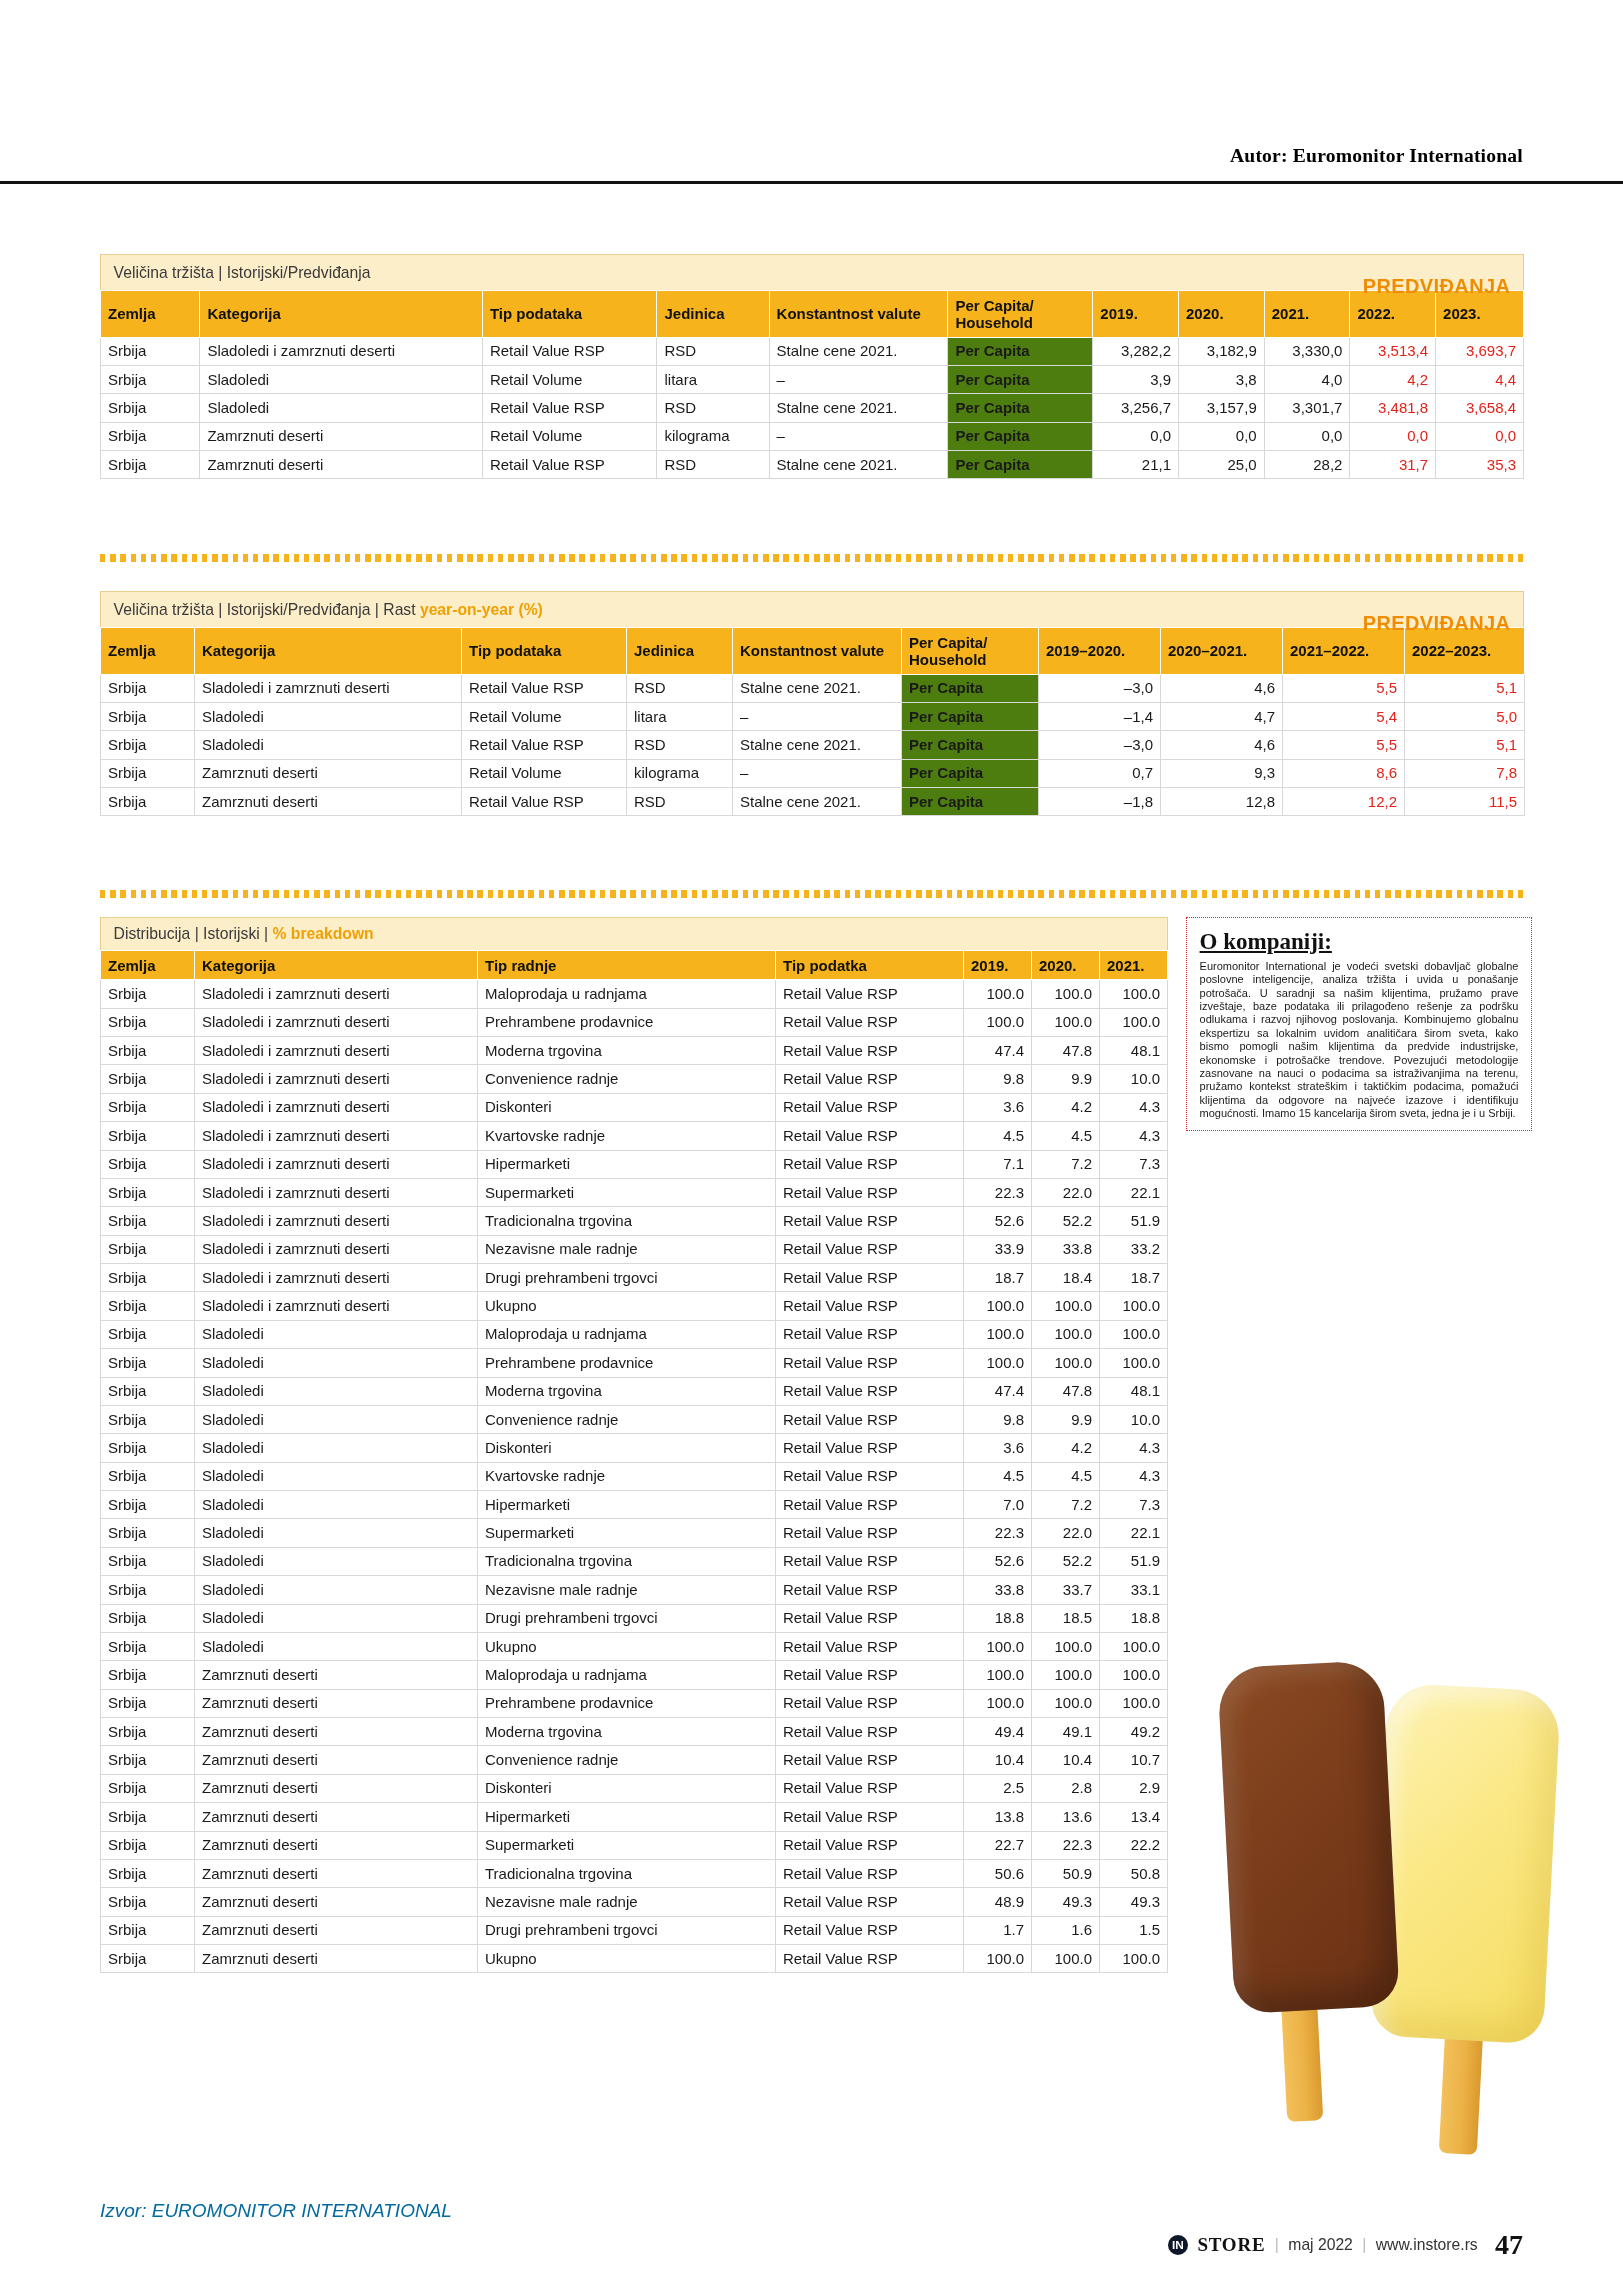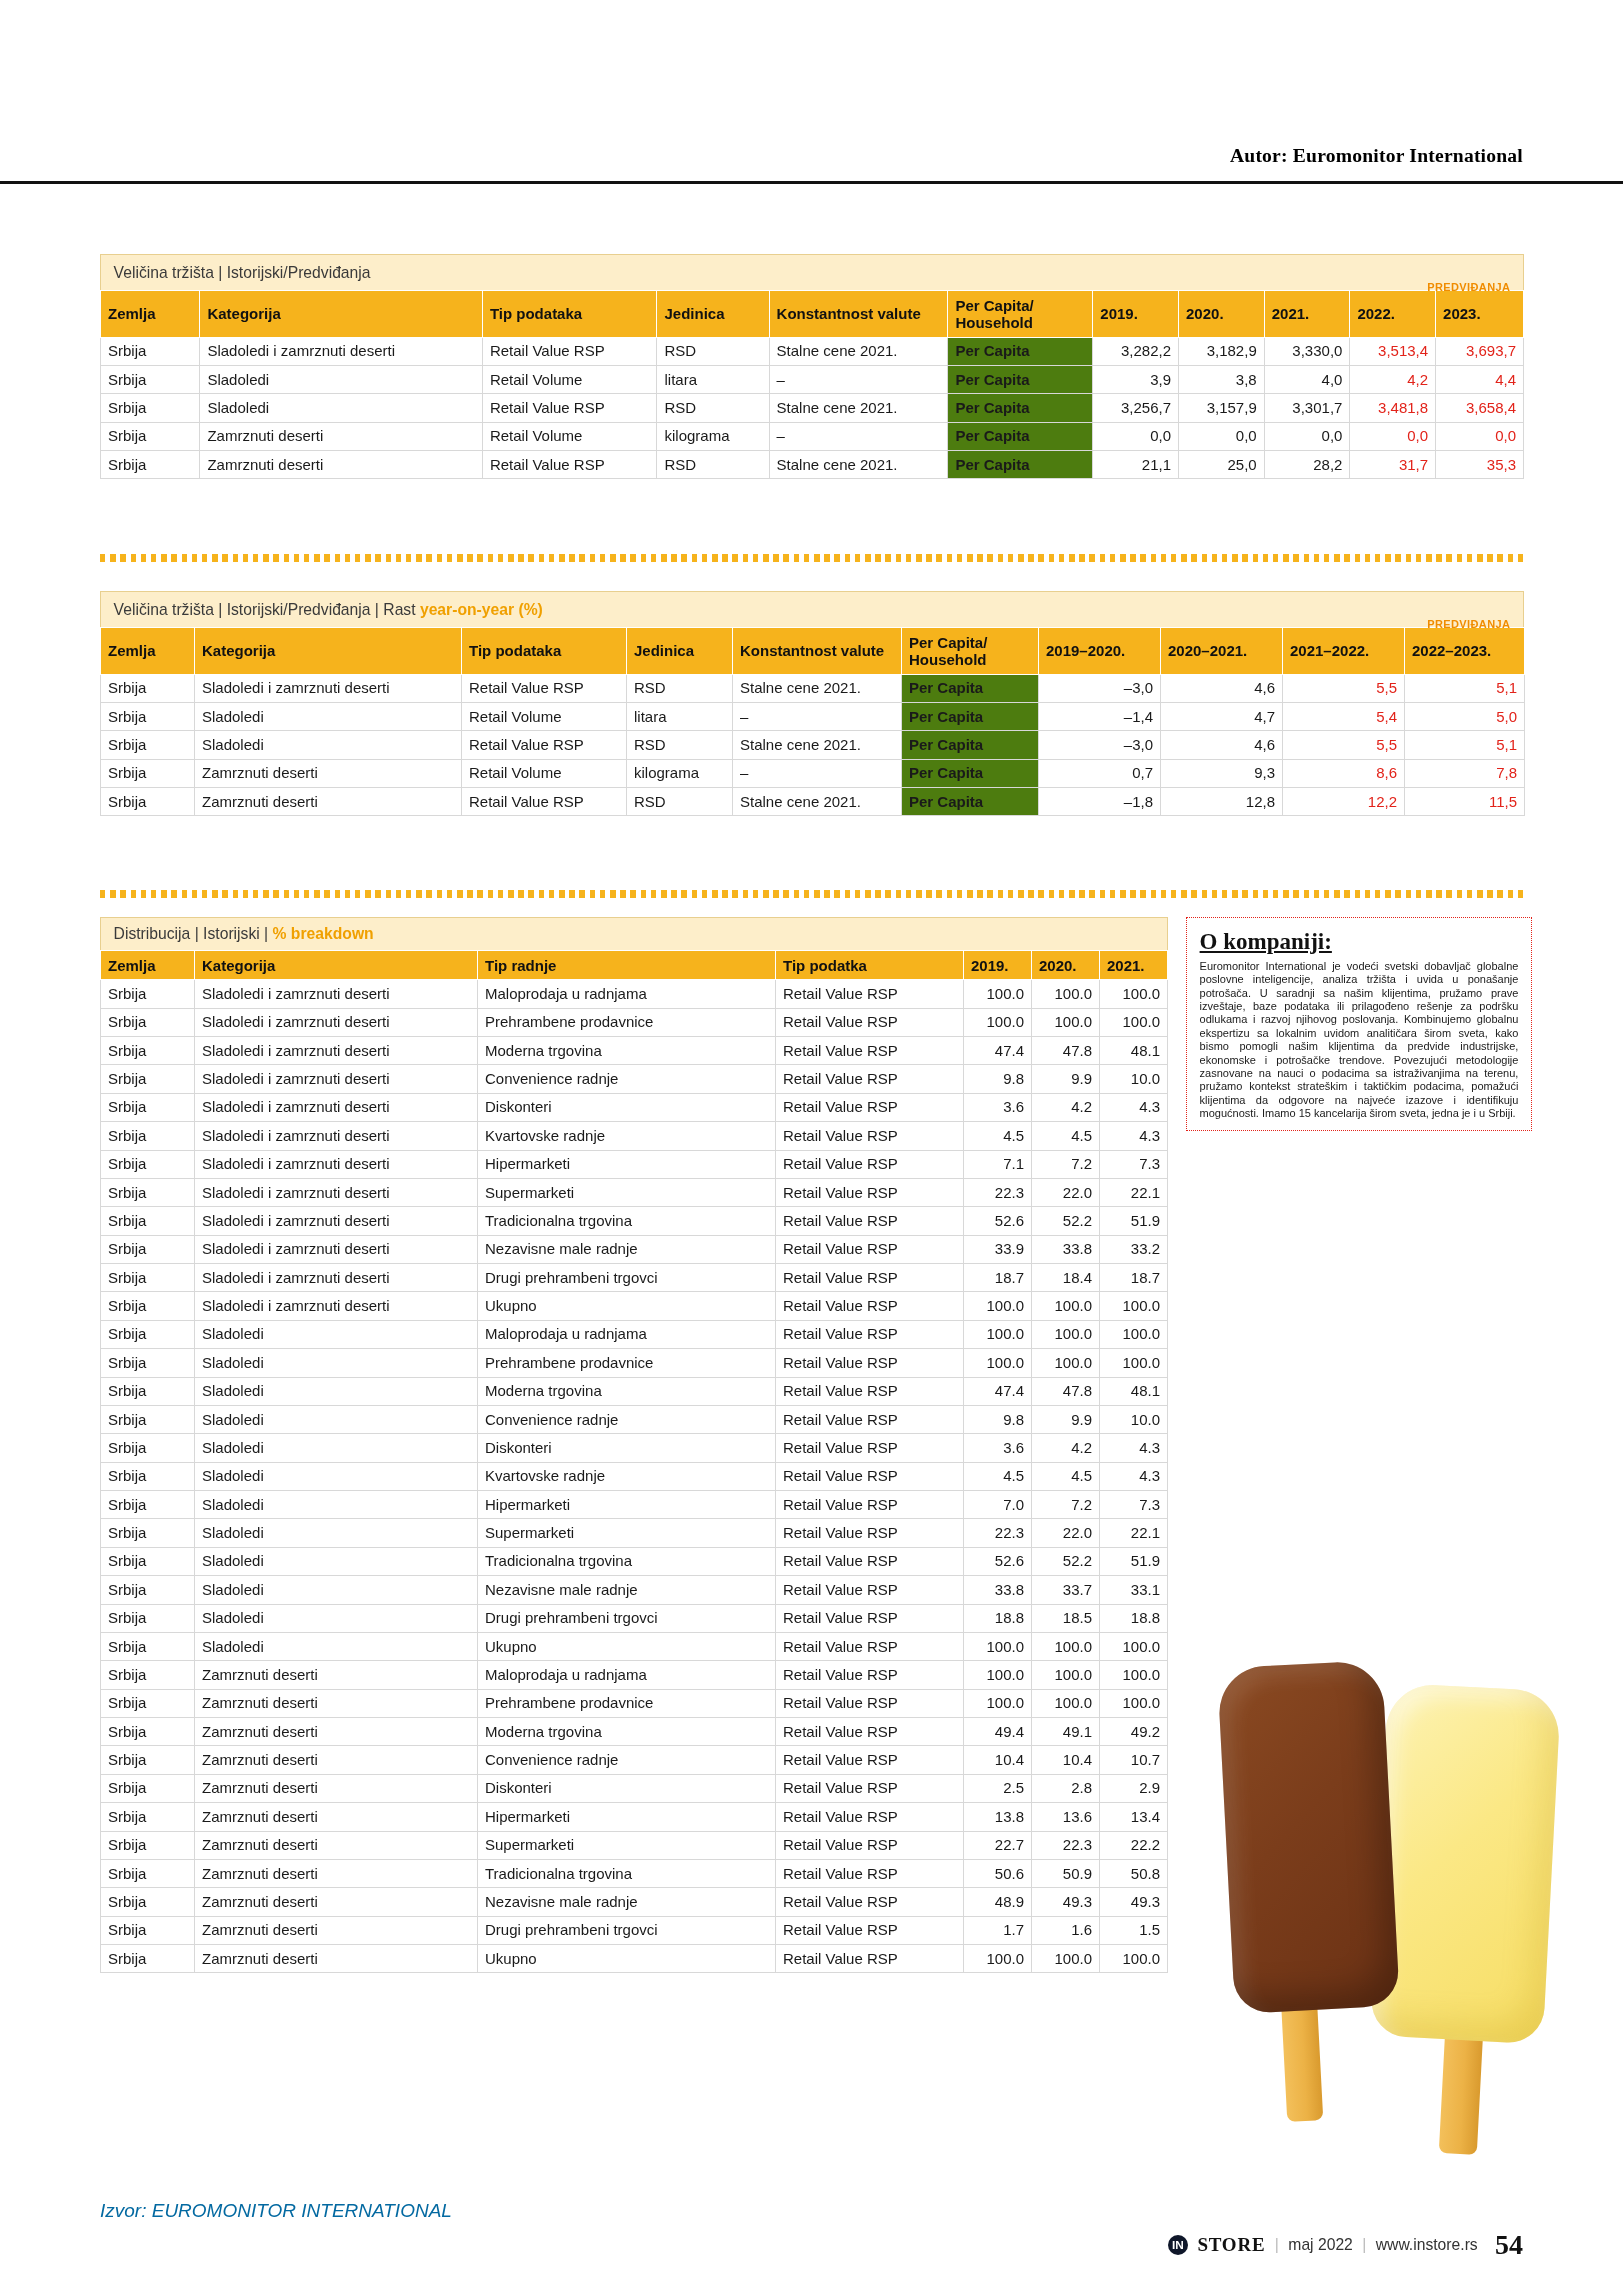--- a/index.html
+++ b/index.html
@@ -53,21 +53,21 @@
     padding: 0 12.6px;
     font-size: 15.7px;
     color: #3a3a3a;
   }
   .block-title .t-left { flex: 1; }
   .block-title .t-accent { color: #f0a000; font-weight: bold; }
   .block-title .t-right {
     color: #f08c00;
     font-weight: bold;
     letter-spacing: 0.4px;
-    font-size: 11px;
+    font-size: 20px;
     margin-top: 28px;
   }
 
   table.tbl {
     border-collapse: collapse;
     table-layout: fixed;
     font-size: 15px;
     background: #fff;
   }
   table.tbl th {
@@ -771,17 +771,17 @@
   </div>
 
   <div class="source-note">Izvor: EUROMONITOR INTERNATIONAL</div>
   <div class="footer">
     <span class="logo-circle">IN</span>
     <span class="brand">STORE</span>
     <span class="sep">|</span>
     <span>maj 2022</span>
     <span class="sep">|</span>
     <span>www.instore.rs</span>
-    <span class="pg">54</span>
+    <span class="pg">47</span>
   </div>
 
 </div>
 
 
 </body></html>

